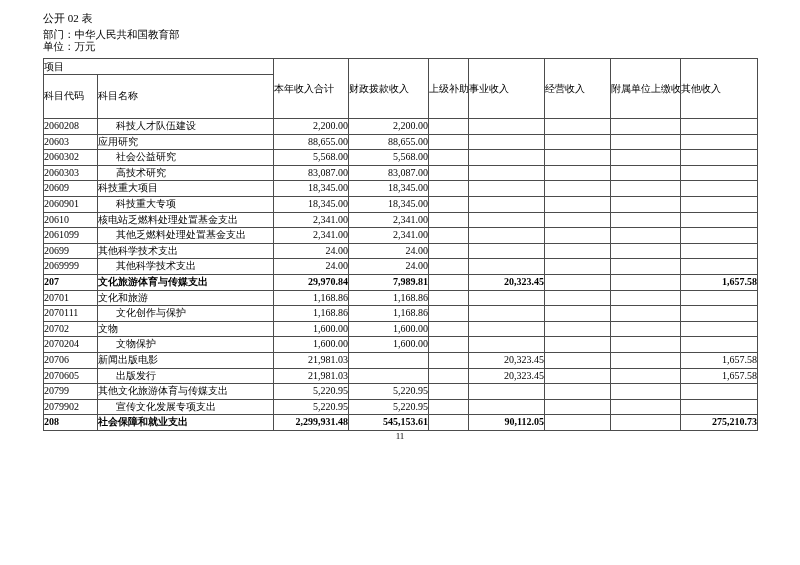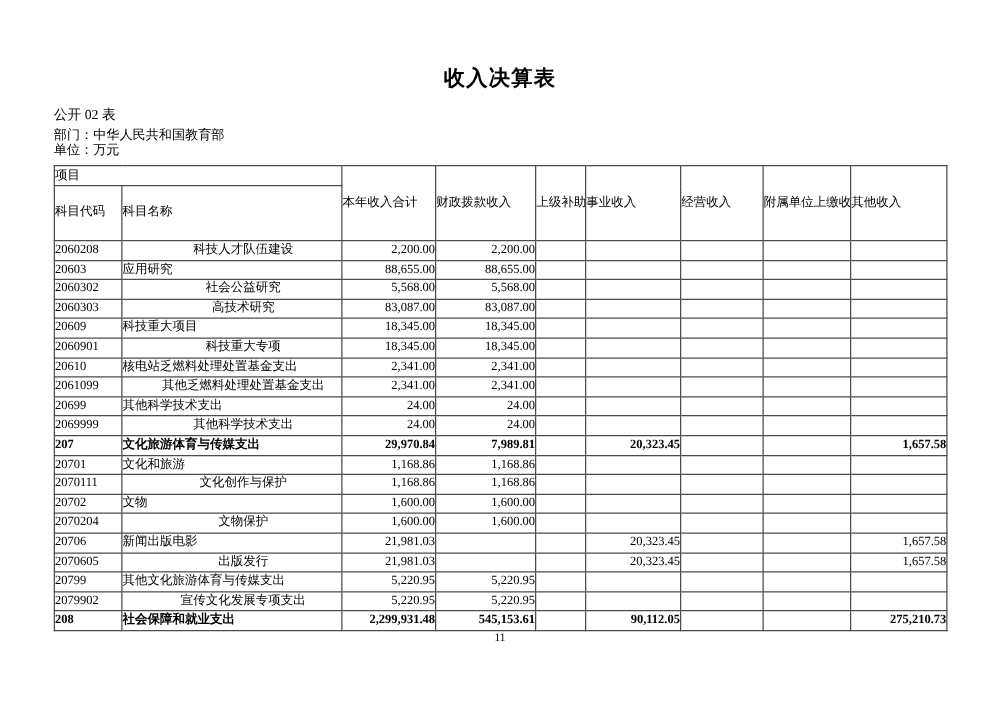--- a/index.html
+++ b/index.html
@@ -65,34 +65,33 @@
   tr.h-top th { height: 15px; line-height: 15px; }
   tr.h-sub th { height: 43px; }
   th.rowspan2 { height: 58px; }
   th.pad-wrap { padding: 0 12px; }
   tbody td {
     height: 14.6px;
     line-height: 14.6px;
   }
   td.c-code { text-align: left; padding-left: 6px; }
   td.c-name { text-align: left; padding-left: 7px; }
-  td.c-name.ind { padding-left: 18px; text-align: center; }
+  td.c-name.ind { padding-left: 18px; }
   td.c-num  { text-align: right; padding-right: 4px; }
   tr.bold td { font-weight: bold; }
   .page-num {
     margin-top: 0;
     text-align: center;
     font-size: 9px;
   }
 </style>
 </head>
 <body>
 
 <div class="sheet">
-  <h1 class="doc-title">收入决算表</h1>
 
   <div class="form-code">公开 02 表</div>
 
   <div class="meta-row">
     <span>部门：中华人民共和国教育部</span>
     <span>单位：万元</span>
   </div>
 
   <table class="income">
     <colgroup>

